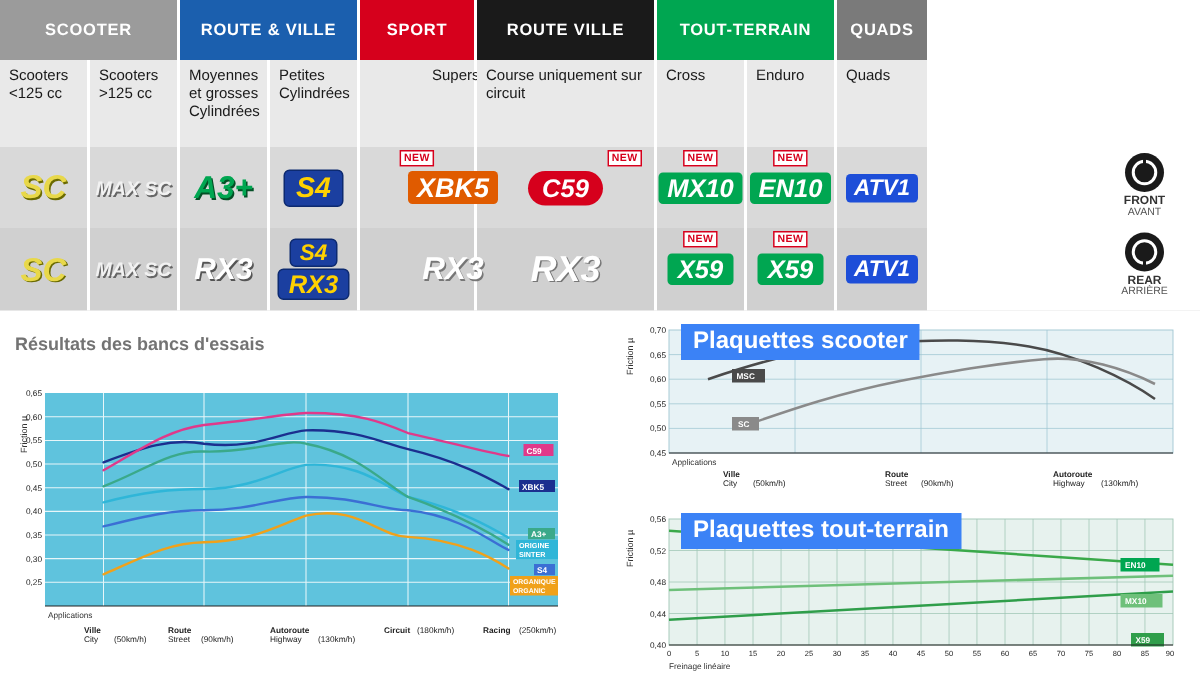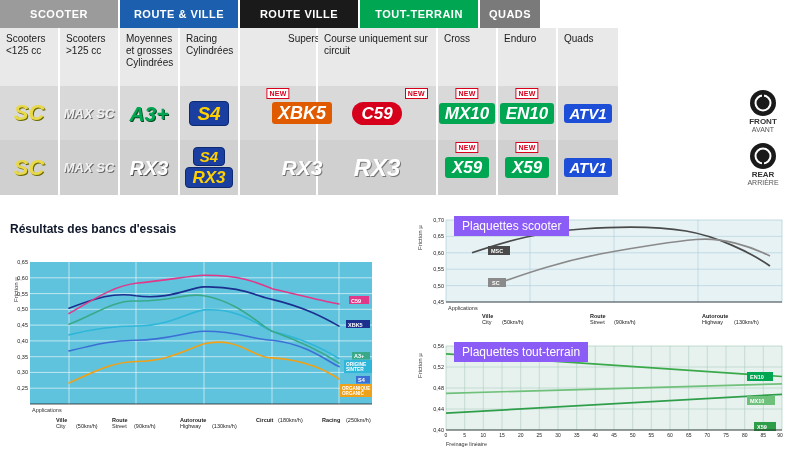--- a/index.html
+++ b/index.html
@@ -8,21 +8,21 @@
     width:800px; height:459px;
     background:#ffffff;
     font-family:"Liberation Sans", sans-serif;
     color:#222;
     position:relative;
     overflow:hidden;
   }
 
   
   .table-wrap { position:absolute; left:0; top:0; width:800px; height:195px; }
-  .cat-row { display:flex; height:28px; }
+  .cat-row { display:flex; height:40px; }
   .cat {
     color:#fff; font-weight:bold; font-size:11px; letter-spacing:0.5px;
     display:flex; align-items:center; justify-content:center;
     border-right:2px solid #fff;
   }
   .cat.scooter { width:120px; background:#9b9b9b; }
   .cat.route   { width:120px; background:#1b5fae; }
   .cat.sport   { width:78px;  background:#d6001c; }
   .cat.racing  { width:120px; background:#1a1a1a; }
   .cat.tt      { width:120px; background:#00a651; }
@@ -87,50 +87,51 @@
   }
   .fr-circle .tick {
     position:absolute; left:50%; top:3px; width:2px; height:8px; background:#1a1a1a;
     transform:translateX(-50%); z-index:2;
   }
   .fr-circle.rear .tick { top:auto; bottom:3px; }
   .fr-sub { font-size:7px; font-weight:normal; color:#555; }
 
   
   .section-title {
-    position:absolute; font-size:12px; font-weight:bold; color:#0f172a;
+    position:absolute; font-size:12px; font-weight:bold; color:#737373;
   }
   .panel-label {
-    background:#8b5cf6; color:#fff; font-size:12px; font-weight:normal;
+    background:#3b82f6; color:#fff; font-size:16px; font-weight:bold;
     padding:3px 8px; display:inline-block;
   }
   .chart-box { position:absolute; }
   .ytick { font-size:5.5px; color:#222; text-anchor:end; }
 
   svg text { font-family:"Liberation Sans", sans-serif; }
 </style>
 </head>
 <body>
 
 <div class="table-wrap">
 
   <div class="cat-row">
     <div class="cat scooter">SCOOTER</div>
     <div class="cat route">ROUTE &amp; VILLE</div>
+    <div class="cat sport">SPORT</div>
     <div class="cat racing">ROUTE VILLE</div>
     <div class="cat tt">TOUT-TERRAIN</div>
     <div class="cat quads">QUADS</div>
     <div class="cat blank"></div>
   </div>
 
   <div class="sub-row">
     <div class="sub w60">Scooters &lt;125 cc</div>
     <div class="sub w60">Scooters &gt;125 cc</div>
     <div class="sub w60">Moyennes et grosses Cylindrées</div>
-    <div class="sub w60">Racing Cylindrées</div>
+    <div class="sub w60">Petites Cylindrées</div>
     <div class="sub w78">Supersport</div>
     <div class="sub w120">Course uniquement sur circuit</div>
     <div class="sub w60">Cross</div>
     <div class="sub w60">Enduro</div>
     <div class="sub w62">Quads</div>
     <div class="sub blank"></div>
   </div>
 
   <div class="prod-row">
     <div class="cell w60">

